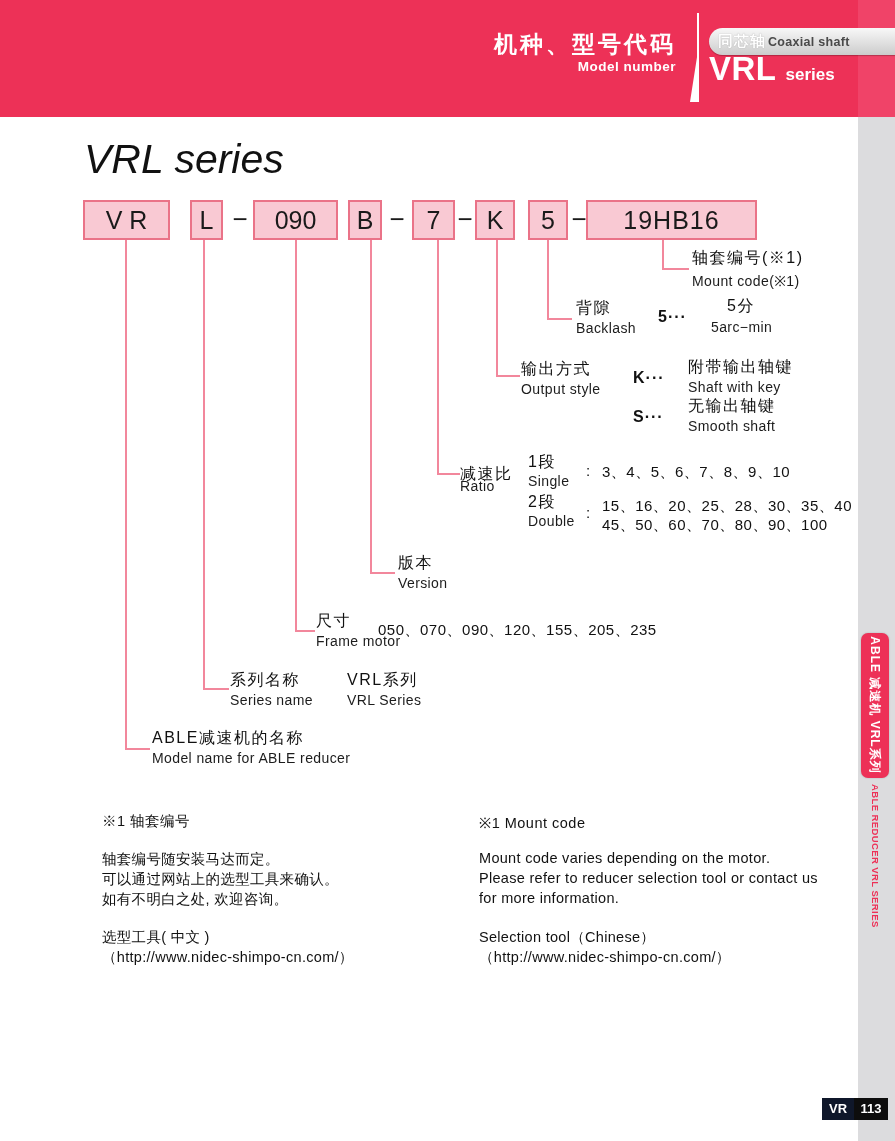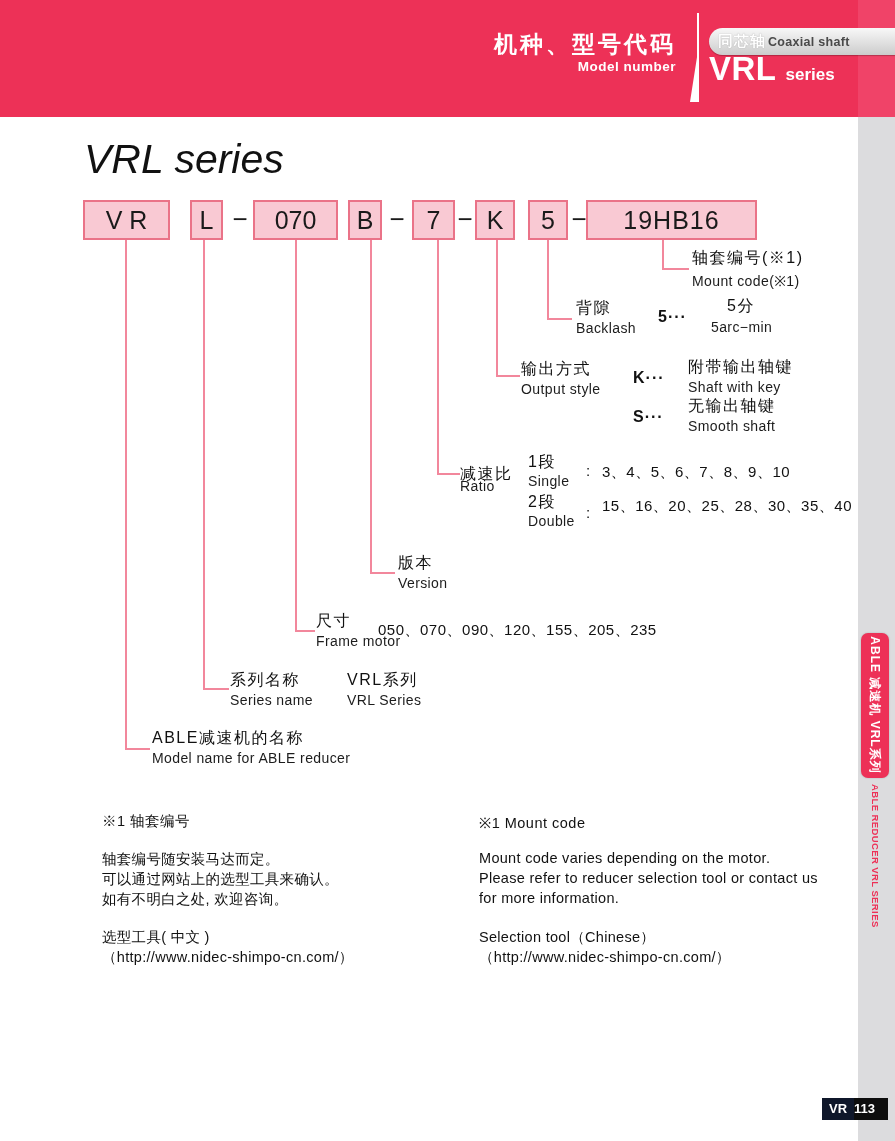--- a/index.html
+++ b/index.html
@@ -53,21 +53,21 @@
     transform:rotate(90deg);text-align:center;color:#ed3157;font-size:9.5px;font-weight:bold;letter-spacing:0.4px;
     white-space:nowrap;
   }
   
   .footer-chapter{
     position:absolute;left:822px;top:1098px;width:32px;height:22px;background:#0f172a;
     color:#fff;font-size:13px;font-weight:bold;text-align:center;line-height:22px;
   }
   .footer-page{
     position:absolute;left:854px;top:1098px;width:34px;height:22px;background:#0d0d0d;
-    color:#fff;font-size:13px;font-weight:bold;text-align:left;line-height:22px;
+    color:#fff;font-size:13px;font-weight:bold;text-align:center;line-height:22px;
   }
   
   .doc-title{
     position:absolute;left:84px;top:136px;font-style:italic;font-size:41px;letter-spacing:0px;color:#111;
   }
   
   .mbox{
     position:absolute;top:200px;height:40px;background:#f9c9d3;border:2px solid #ea7388;
     box-sizing:border-box;text-align:center;font-size:25px;color:#1a1a1a;line-height:36px;
   }
@@ -160,21 +160,21 @@
   <div class="side-series-text">ABLE REDUCER VRL SERIES</div>
 
   <div class="footer-chapter">VR</div>
   <div class="footer-page">113</div>
 
   <div class="doc-title">VRL series</div>
 
   <div class="mbox" id="b0">V R</div>
   <div class="mbox" id="b1">L</div>
   <div class="mdash" id="d0">−</div>
-  <div class="mbox" id="b2">070</div>
+  <div class="mbox" id="b2">090</div>
   <div class="mbox" id="b3">B</div>
   <div class="mdash" id="d1">−</div>
   <div class="mbox" id="b4">7</div>
   <div class="mdash" id="d2">−</div>
   <div class="mbox" id="b5">K</div>
   <div class="mbox" id="b6">5</div>
   <div class="mdash" id="d3">−</div>
   <div class="mbox" id="b7">19HB16</div>
 
   <div class="conn" id="c1"></div>
@@ -207,20 +207,21 @@
   <div class="zh" id="rt-zh">减速比</div>
   <div class="en" id="rt-en">Ratio</div>
   <div class="zh" id="rt-1zh">1段</div>
   <div class="en" id="rt-1en">Single</div>
   <div class="val" id="rt-col1">:</div>
   <div class="val" id="rt-v1">3、4、5、6、7、8、9、10</div>
   <div class="zh" id="rt-2zh">2段</div>
   <div class="en" id="rt-2en">Double</div>
   <div class="val" id="rt-col2">:</div>
   <div class="val" id="rt-v2a">15、16、20、25、28、30、35、40</div>
+  <div class="val" id="rt-v2b">45、50、60、70、80、90、100</div>
 
   <div class="zh" id="vs-zh">版本</div>
   <div class="en" id="vs-en">Version</div>
 
   <div class="zh" id="fs-zh">尺寸</div>
   <div class="en" id="fs-en">Frame motor</div>
   <div class="val" id="fs-val">050、070、090、120、155、205、235</div>
 
   <div class="zh" id="sn-zh">系列名称</div>
   <div class="en" id="sn-en">Series name</div>

